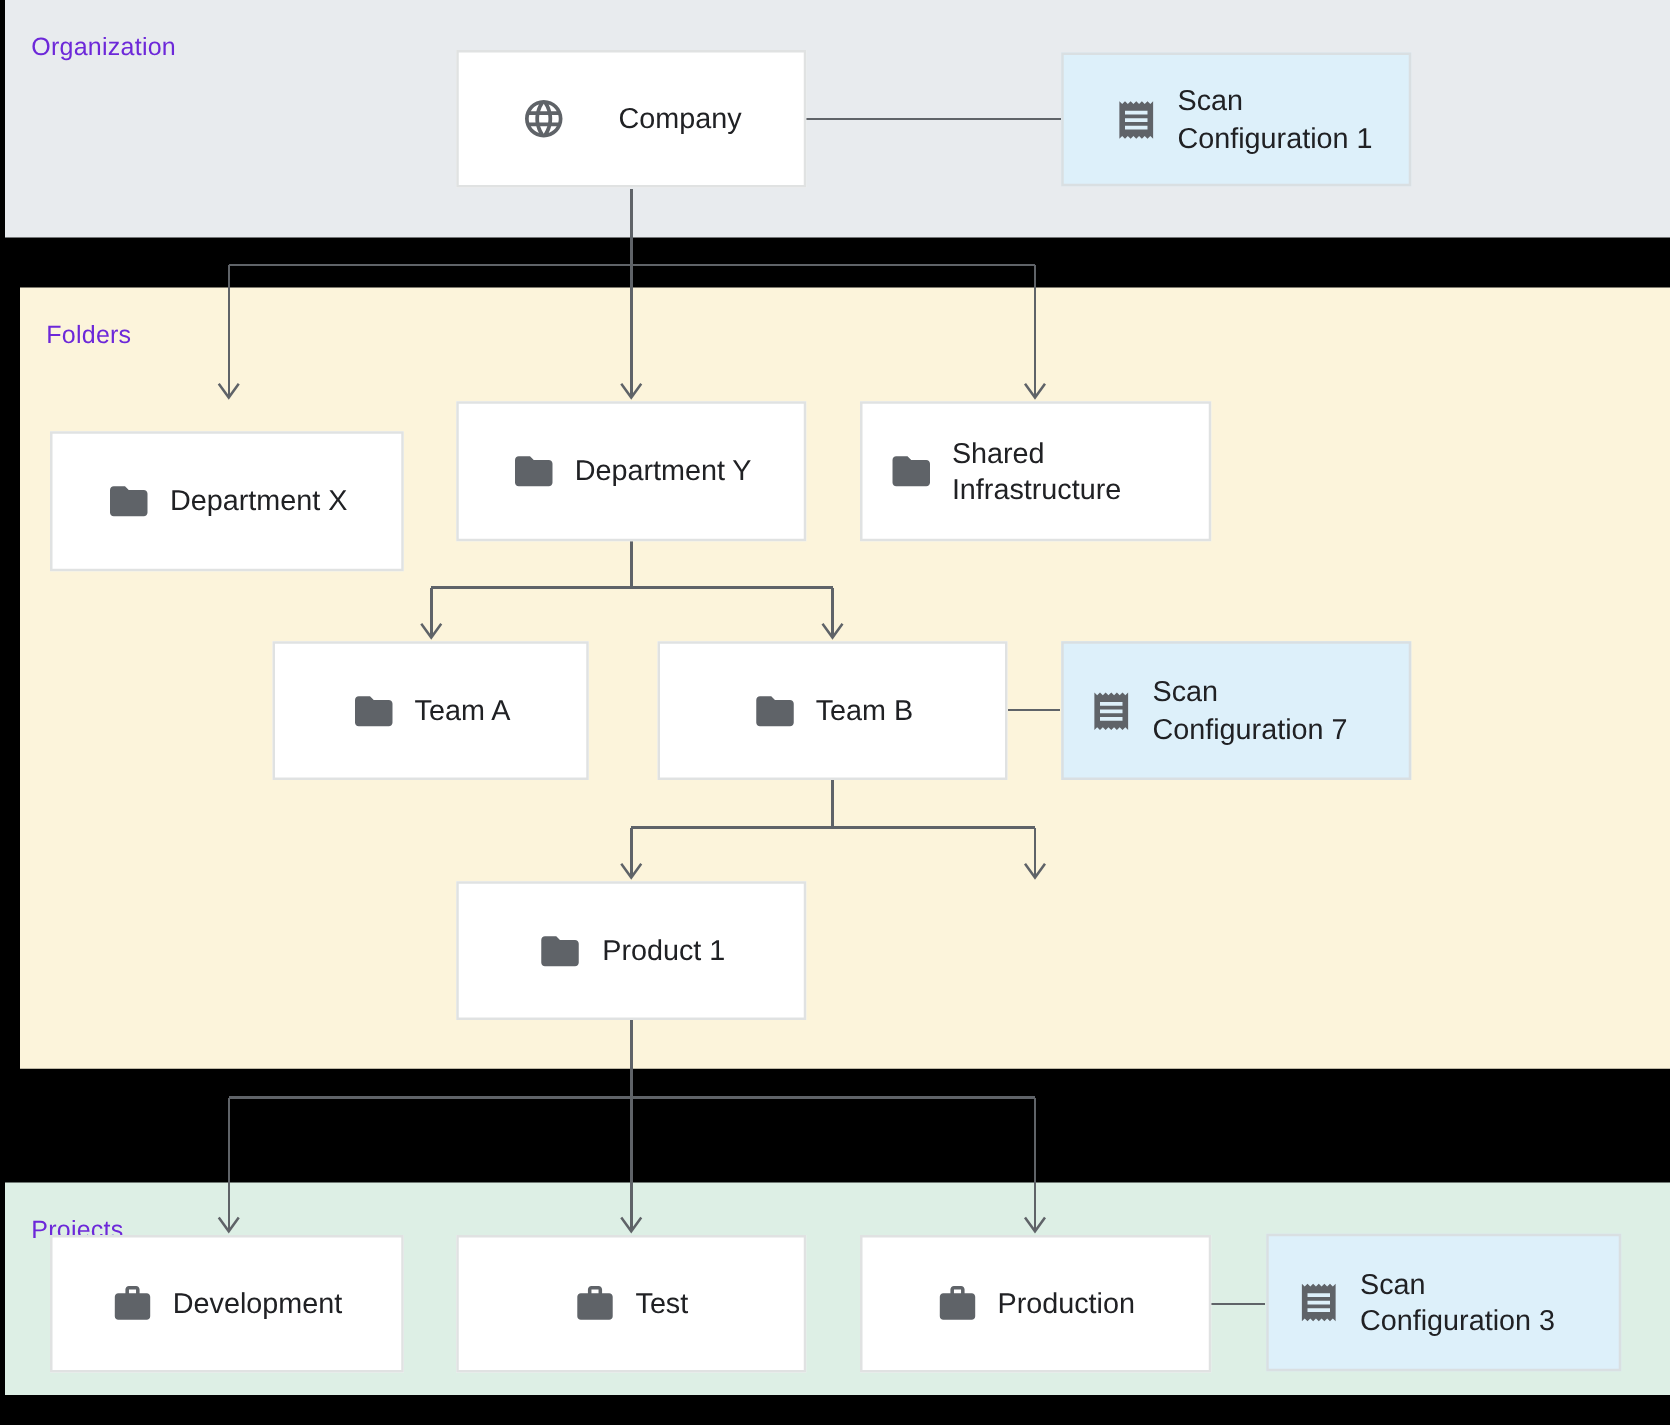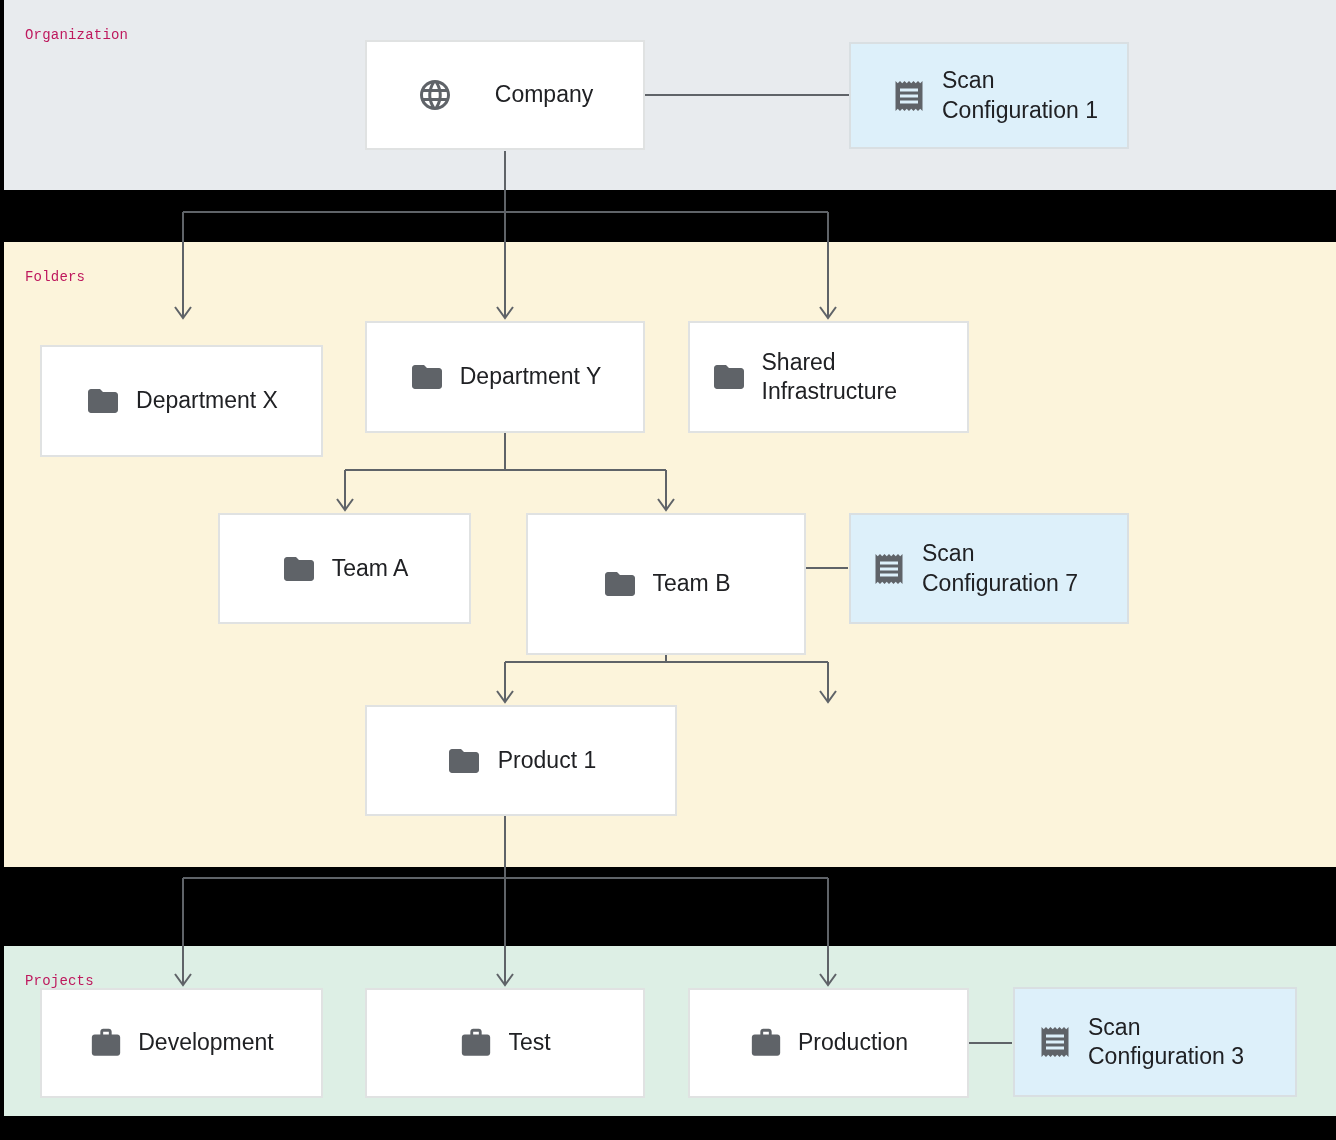--- a/index.html
+++ b/index.html
@@ -7,25 +7,25 @@
     width: 1336px; height: 1140px;
     background: #000;
     font-family: "Liberation Sans", sans-serif;
     overflow: hidden;
   }
   .stage { position: relative; width: 1336px; height: 1140px; background: #000; }
 
   
   .band { position: absolute; left: 4px; right: 0; }
   .band-org      { top: 0;     height: 190px; background: #e8ebee; }
-  .band-folders  { top: 242px; height: 625px; background: #fcf4db; }
+  .band-folders  { top: 230px; height: 625px; background: #fcf4db; margin-left: 12px; }
   .band-projects { top: 900px; height: 170px; background: #ddefe5; margin-top: 46px; }
   .band-label {
     position: absolute; left: 21px; top: 27px;
-    font-size: 14px; color: #be185d; letter-spacing: 0.2px; font-family: Liberation Mono, monospace;
+    font-size: 20px; color: #6d28d9; letter-spacing: 0.2px;
   }
 
   
   svg.wires { position: absolute; left: 0; top: 0; z-index: 1; }
   svg.wires path { stroke: #5f6368; stroke-width: 2; fill: none; }
   svg.wires path.l { shape-rendering: crispEdges; }
 
   
   .node {
     position: absolute; z-index: 2; box-sizing: border-box;
@@ -38,23 +38,23 @@
   .node .ic svg { display: block; }
   .node.two-line .label { max-width: 185px; }
 
   
   .n-company  { left: 365px;  top: 40px;  width: 280px; height: 110px; gap: 42px; }
   .n-scan1    { left: 849px;  top: 42px;  width: 280px; height: 107px; justify-content: flex-end; }
   .n-deptx    { left: 40px;   top: 321px; width: 283px; height: 112px; margin-top: 24px; }
   .n-depty    { left: 365px;  top: 321px; width: 280px; height: 112px; }
   .n-shared   { left: 688px;  top: 321px; width: 281px; height: 112px; }
   .n-teama    { left: 218px;  top: 513px; width: 253px; height: 111px; }
-  .n-teamb    { left: 526px;  top: 513px; width: 280px; height: 142px; }
+  .n-teamb    { left: 526px;  top: 513px; width: 280px; height: 111px; }
   .n-scan2    { left: 849px;  top: 513px; width: 280px; height: 111px; }
-  .n-product1 { left: 365px;  top: 705px; width: 312px; height: 111px; gap: 16px; }
+  .n-product1 { left: 365px;  top: 705px; width: 280px; height: 111px; gap: 16px; }
   .n-product2 { left: 688px;  top: 705px; width: 281px; height: 111px; }
   .n-dev      { left: 40px;   top: 988px; width: 283px; height: 110px; }
   .n-test     { left: 365px;  top: 988px; width: 280px; height: 110px; }
   .n-prod     { left: 688px;  top: 988px; width: 281px; height: 110px; }
   .n-scan3    { left: 1013px; top: 987px; width: 284px; height: 110px; }
 </style>
 </head>
 <body>
 
 <div class="stage">

